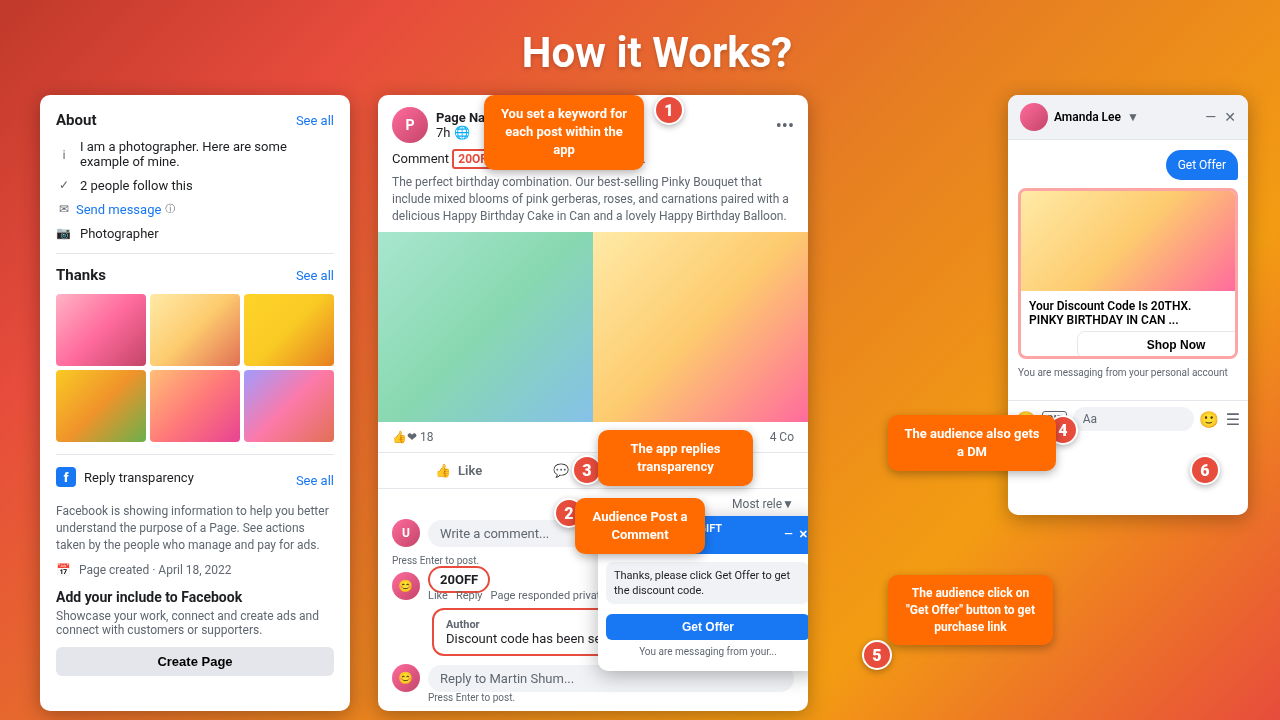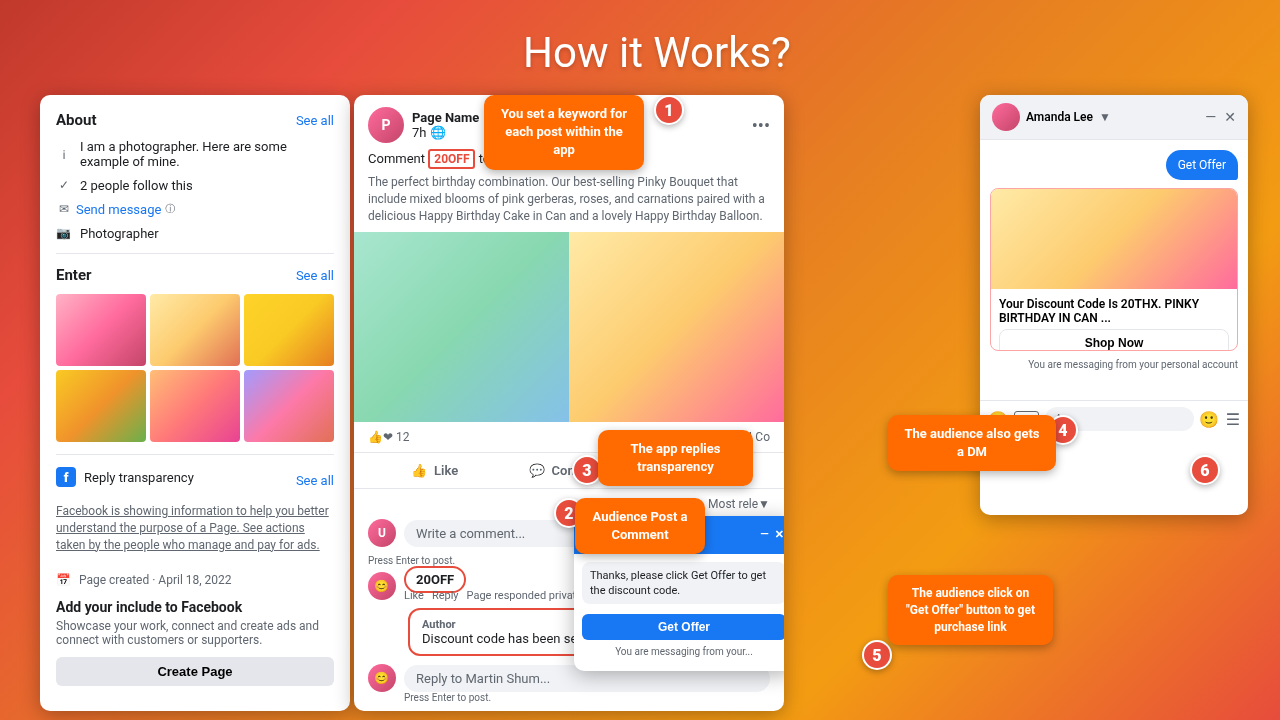--- a/index.html
+++ b/index.html
@@ -9,29 +9,29 @@
       overflow: hidden;
       font-family: -apple-system, BlinkMacSystemFont, 'Segoe UI', Roboto, sans-serif;
       background: linear-gradient(135deg, #c0392b 0%, #e74c3c 20%, #e67e22 50%, #f39c12 75%, #e74c3c 100%);
       position: relative;
     }
 
     .page-title {
       text-align: center;
       color: white;
       font-size: 42px;
-      font-weight: 400;
+      font-weight: 700;
       padding: 28px 0 18px;
       text-shadow: 0 2px 4px rgba(0,0,0,0.2);
       margin-left: 34px;
     }
 
     .main-content {
       display: flex;
-      gap: 4px;
+      gap: 28px;
       padding: 0 40px;
       position: relative;
     }
 
     
     .fb-panel {
       background: white;
       border-radius: 10px;
       width: 310px;
       min-height: 530px;
@@ -96,21 +96,21 @@
       margin-bottom: 6px;
     }
     .fb-logo {
       width: 20px; height: 20px;
       background: #1877f2;
       border-radius: 4px;
       display: flex; align-items: center; justify-content: center;
       color: white; font-weight: 900; font-size: 13px;
     }
     .transparency-text { font-size: 13px; color: #1c1e21; }
-    .transparency-desc { font-size: 12px; color: #606770; line-height: 1.4; margin-bottom: 20px; text-decoration: underline; }
+    .transparency-desc { font-size: 12px; color: #606770; line-height: 1.4; margin-bottom: 10px; }
     .page-created { display: flex; align-items: center; gap: 8px; font-size: 12px; color: #606770; margin-bottom: 12px; }
     .add-biz { font-weight: 700; font-size: 14px; margin-bottom: 4px; }
     .add-biz-desc { font-size: 12px; color: #606770; margin-bottom: 10px; }
     .create-page-btn {
       background: #e4e6eb;
       border: none;
       border-radius: 6px;
       padding: 7px 16px;
       font-weight: 600;
       font-size: 13px;
@@ -323,21 +323,21 @@
       font-size: 12px;
       font-weight: 600;
       cursor: pointer;
       margin-top: 4px;
     }
 
     
     .dm-panel {
       background: white;
       border-radius: 10px;
-      width: 268px;
+      width: 240px;
       min-height: 380px;
       font-size: 12px;
       box-shadow: 0 4px 20px rgba(0,0,0,0.3);
       flex-shrink: 0;
       overflow: hidden;
       position: absolute;
       right: 32px;
       top: 0;
       height: 420px;
     }
@@ -369,44 +369,45 @@
       color: white;
       border-radius: 18px 18px 4px 18px;
       padding: 8px 12px;
       font-size: 12px;
       align-self: flex-end;
       margin-bottom: 8px;
       max-width: 80%;
     }
 
     .dm-product-card {
-      border: 1px solid #fca5a5;
+      border: 3px solid #fca5a5;
       border-radius: 8px;
       overflow: hidden;
       margin-bottom: 8px;
     }
     .dm-product-img {
       width: 100%;
       height: 100px;
       background: linear-gradient(135deg, #ffeaa7, #fdcb6e, #ff6b9d);
     }
     .dm-product-body { padding: 8px; }
     .dm-product-title { font-size: 12px; font-weight: 600; margin-bottom: 4px; }
     .dm-shop-btn {
       background: white;
       border: 1px solid #e4e6eb;
       border-radius: 8px;
       padding: 6px 12px;
       font-size: 12px;
       font-weight: 600;
       cursor: pointer;
       width: 100%;
-    }
-
-    .dm-you-msg { font-size: 10px; color: #606770; text-align: right; margin-bottom: 20px; }
+      margin-left: 48px;
+    }
+
+    .dm-you-msg { font-size: 10px; color: #606770; text-align: left; margin-bottom: 12px; }
 
     .dm-footer {
       display: flex;
       align-items: center;
       padding: 6px 8px;
       border-top: 1px solid #e4e6eb;
       gap: 6px;
     }
     .dm-input {
       flex: 1;
@@ -475,21 +476,21 @@
       <span style="font-size:10px;color:#606770">ⓘ</span>
     </div>
     <div class="about-item">
       <div class="about-icon">📷</div>
       <span>Photographer</span>
     </div>
 
     <hr class="fb-divider">
 
     <div class="fb-section-header">
-      <span class="fb-section-title">Enter</span>
+      <span class="fb-section-title">Thanks</span>
       <span class="fb-see-all">See all</span>
     </div>
     <div class="photo-grid">
       <div class="photo-cell photo-pink"></div>
       <div class="photo-cell photo-mixed"></div>
       <div class="photo-cell photo-yellow"></div>
       <div class="photo-cell photo-sunflower"></div>
       <div class="photo-cell photo-orange"></div>
       <div class="photo-cell photo-purple"></div>
     </div>
@@ -535,21 +536,21 @@
     </div>
 
     <div class="post-description">The perfect birthday combination. Our best-selling Pinky Bouquet that include mixed blooms of pink gerberas, roses, and carnations paired with a delicious Happy Birthday Cake in Can and a lovely Happy Birthday Balloon.</div>
 
     <div class="post-image">
       <div class="post-image-overlay"></div>
       <div class="post-image-right"></div>
     </div>
 
     <div class="post-reactions">
-      <span>👍❤ 12</span>
+      <span>👍❤ 18</span>
       <span>4 Co</span>
     </div>
 
     <div class="post-actions">
       <div class="post-action-btn">
         <span>👍</span>
         <span>Like</span>
       </div>
       <div class="post-action-btn">
         <span>💬</span>

